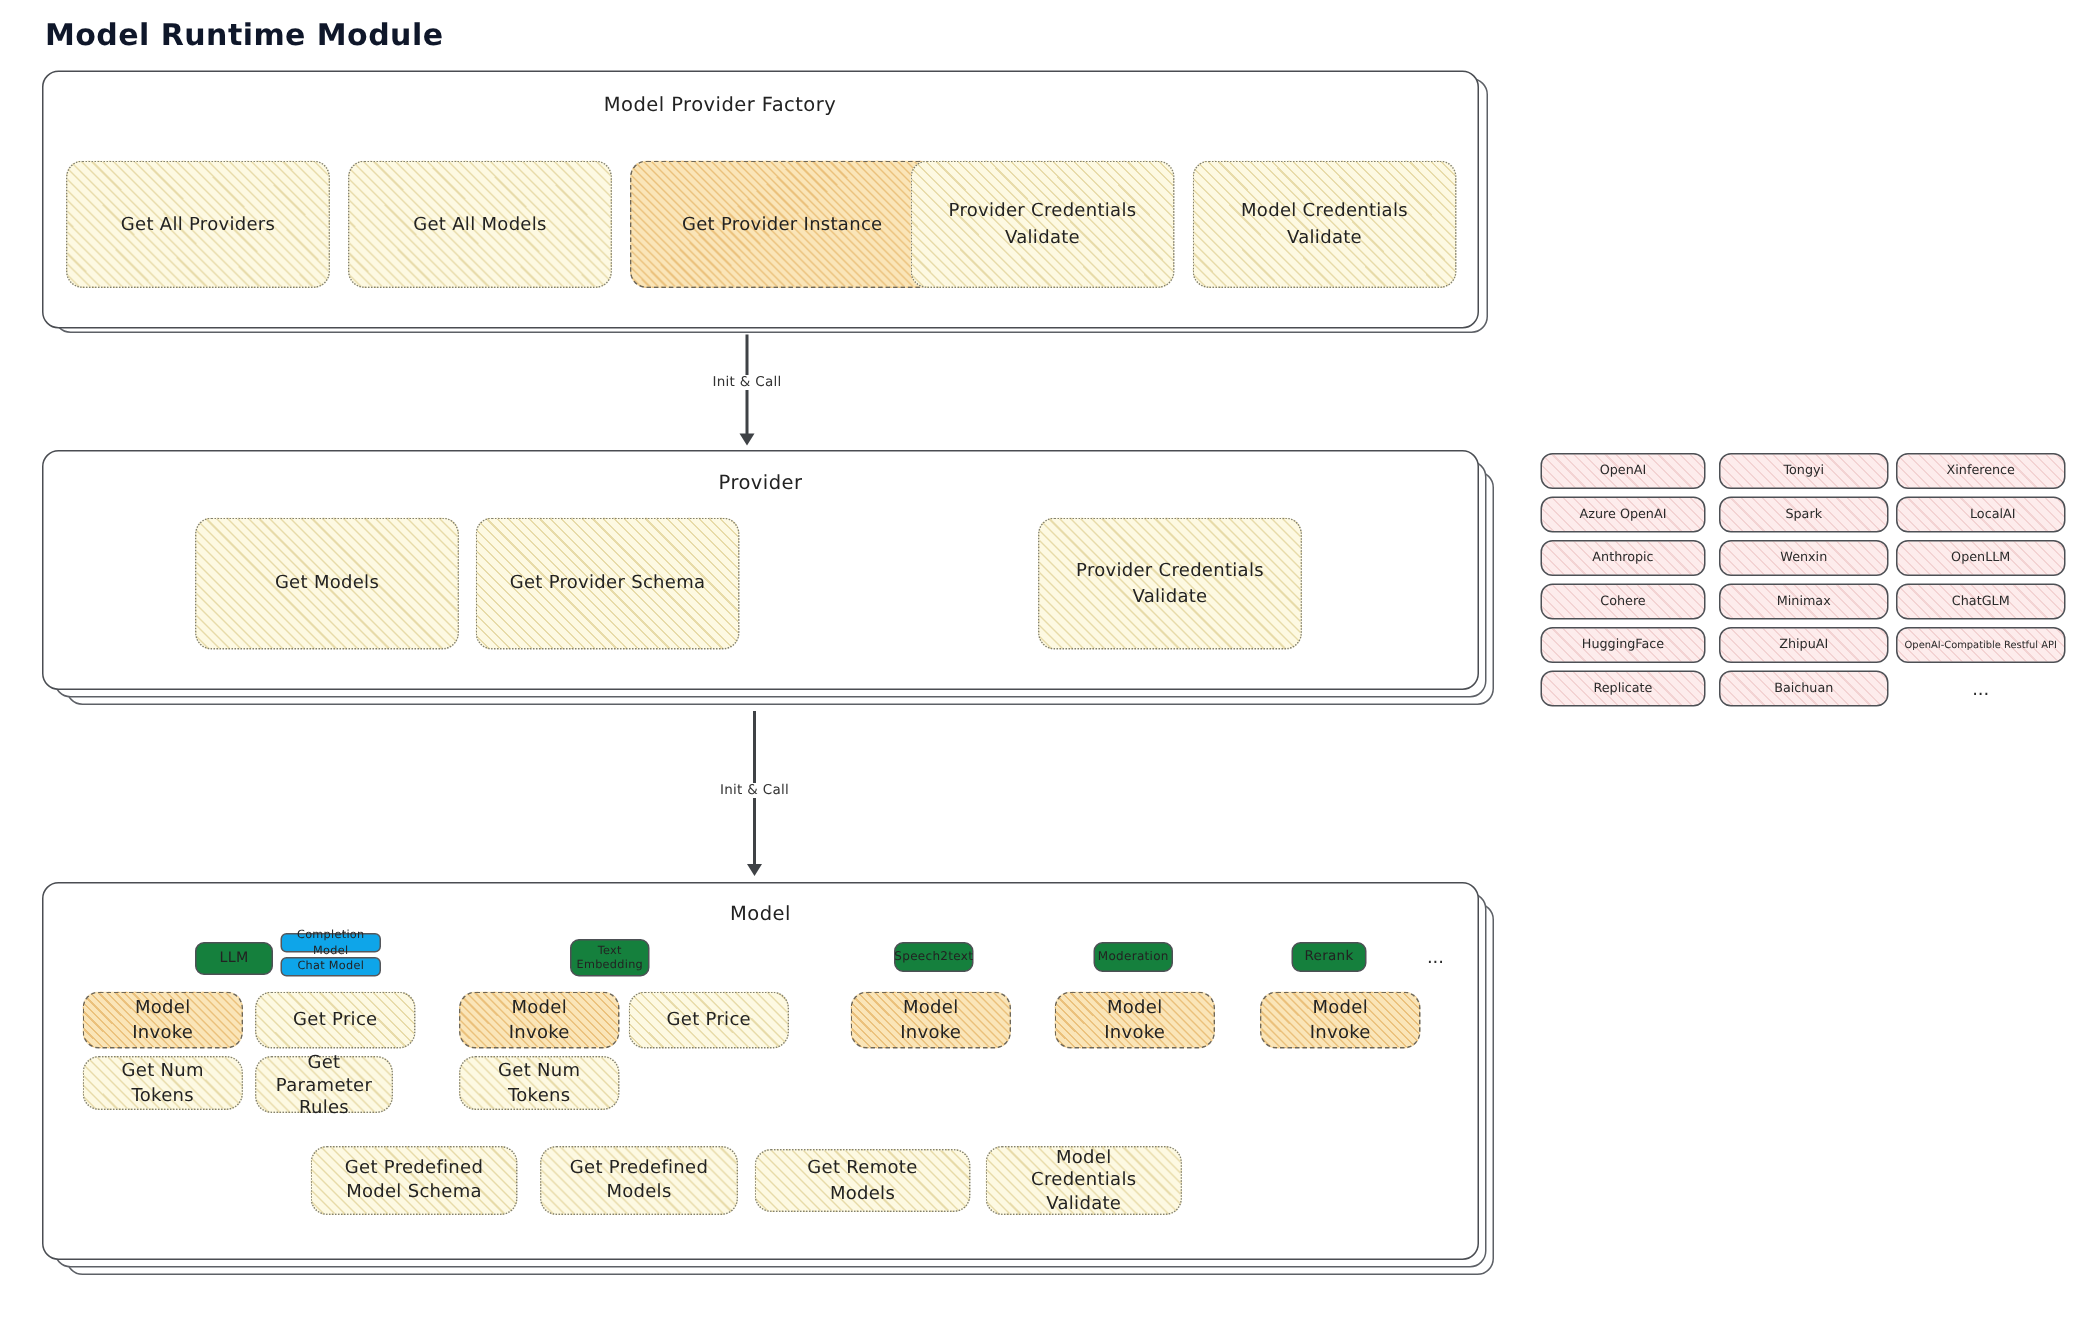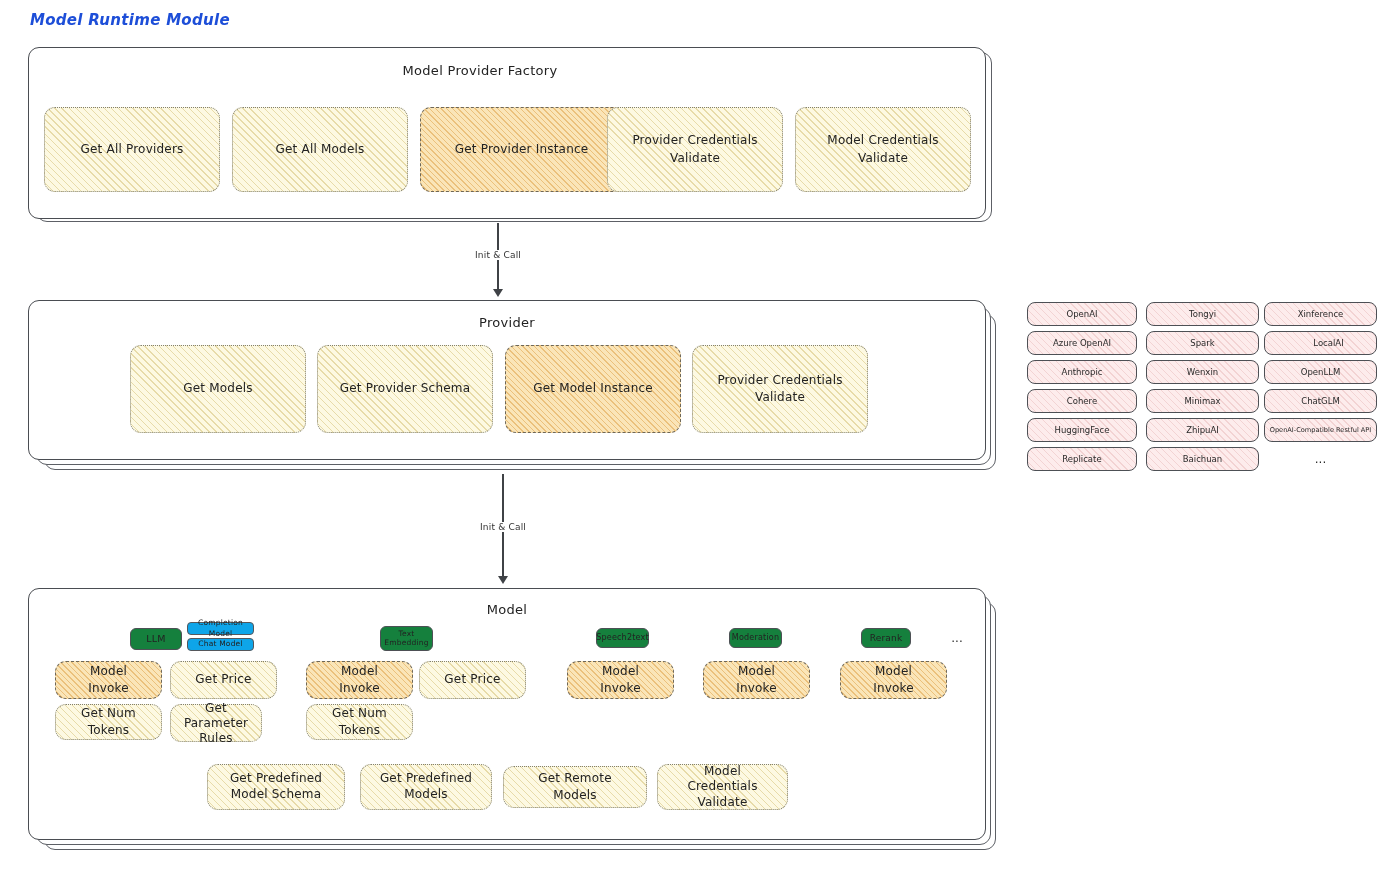--- a/index.html
+++ b/index.html
@@ -1,19 +1,19 @@
 <!DOCTYPE html>
 <html><head>
 <meta charset="utf-8">
 <style>
   * { margin:0; padding:0; box-sizing:border-box; }
   body { background:#ffffff; font-family:"DejaVu Sans", sans-serif; color:#2a2a2a; }
   .canvas { position:relative; width:1393px; height:880px; background:#ffffff; overflow:hidden; }
 
-  .page-title { position:absolute; font-size:15px; font-weight:600; letter-spacing:.3px; color:#1d4ed8;font-style:italic; }
+  .page-title { position:absolute; font-size:20px; font-weight:600; letter-spacing:.3px; color:#0f172a; }
 
   
   .frame { position:absolute; background:#ffffff; border:1.5px solid #4a4d52; border-radius:11px; }
   .frame-echo { position:absolute; background:#ffffff; border:1.4px solid #5d6066; border-radius:11px; }
   .frame-title { position:absolute; text-align:center; font-size:13px; color:#222; letter-spacing:.3px; }
 
   
   .node { position:absolute; display:flex; align-items:center; justify-content:center;
           text-align:center; border-radius:11px; font-size:12px; line-height:1.45;
           color:#222; padding:3px 12px; letter-spacing:.2px; }
@@ -68,21 +68,20 @@
     <div class="conn-label" style="left:498px; top:250px;">Init &amp; Call</div>
   </div>
 
   <div class="frame-echo" style="left:44px; top:314px; width:952px; height:156px;"></div>
   <div class="frame-echo" style="left:36px; top:307px; width:955px; height:158px;"></div>
   <div class="frame" style="left:28px; top:300px; width:958px; height:160px;"></div>
   <div class="frame-title" style="left:28px; top:315px; width:958px;">Provider</div>
 
   <div class="node yellow" style="left:130px; top:345px; width:176px; height:88px;">Get Models</div>
   <div class="node yellow" style="left:317px; top:345px; width:176px; height:88px;">Get Provider Schema</div>
-  <div class="node orange" style="left:505px; top:345px; width:176px; height:88px;">Get Model Instance</div>
   <div class="node yellow" style="left:692px; top:345px; width:176px; height:88px;">Provider Credentials Validate</div>
 
   <div class="vendor" style="left:1027px; top:302px; width:110px;">OpenAI</div>
   <div class="vendor" style="left:1027px; top:331px; width:110px;">Azure OpenAI</div>
   <div class="vendor" style="left:1027px; top:360px; width:110px;text-align:center;">Anthropic</div>
   <div class="vendor" style="left:1027px; top:389px; width:110px;">Cohere</div>
   <div class="vendor" style="left:1027px; top:418px; width:110px;">HuggingFace</div>
   <div class="vendor" style="left:1027px; top:447px; width:110px;">Replicate</div>
 
   <div class="vendor" style="left:1146px; top:302px; width:113px;">Tongyi</div>

